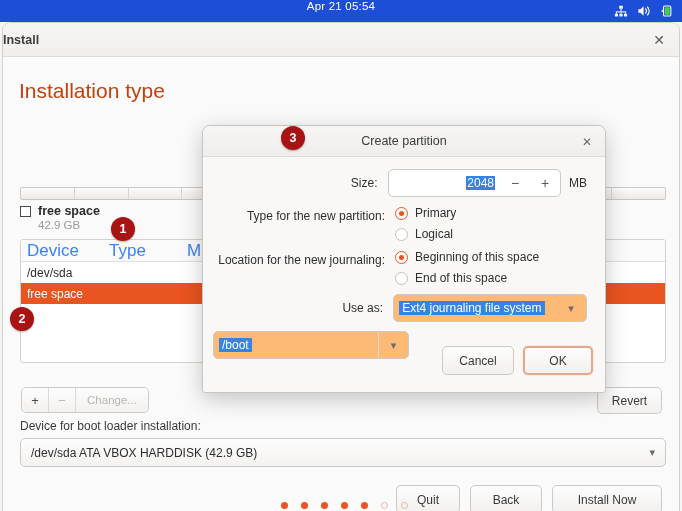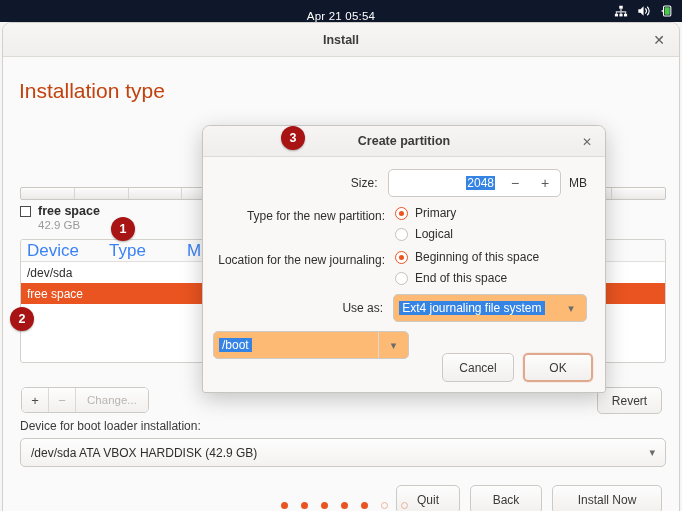--- a/index.html
+++ b/index.html
@@ -7,22 +7,22 @@
     width: 682px; height: 511px;
     font-family: "Liberation Sans", sans-serif;
     overflow: hidden;
     background: #f6f5f4;
   }
 
   
   .topbar {
     position: absolute; top: 0; left: 0;
     width: 682px; height: 22px;
-    background: #0f172a;
-    display: flex; align-items: flex-end; justify-content: center;
+    background: #1d4ed8;
+    display: flex; align-items: flex-start; justify-content: center;
   }
   .topbar-clock {
     color: #ffffff;
     font-size: 11.5px;
     letter-spacing: .2px;
   }
   .topbar-tray {
     position: absolute; right: 8px; top: 0; height: 22px;
     display: flex; align-items: center; gap: 9px;
   }
@@ -36,21 +36,21 @@
     background: #fafafa;
     border-radius: 9px 9px 0 0;
     overflow: hidden;
     border: 1px solid #d3d0cb;
     border-bottom: none;
   }
   .titlebar {
     height: 34px;
     background: linear-gradient(to bottom, #f7f5f4, #f1efed);
     border-bottom: 1px solid #dedad6;
-    display: flex; align-items: center; justify-content: center;
+    display: flex; align-items: center; justify-content: flex-start;
     position: relative;
   }
   .titlebar-text {
     font-size: 12.5px; font-weight: bold; color: #3d3d3d;
   }
   .titlebar-close {
     position: absolute; right: 12px; top: 9px;
     width: 16px; height: 16px;
     display: flex; align-items: center; justify-content: center;
     color: #5b5b5b; font-size: 14px; line-height: 1;
@@ -198,21 +198,21 @@
     z-index: 20;
   }
   .dlg-title {
     height: 31px;
     background: linear-gradient(to bottom,#f7f5f4,#f0eeec);
     border-bottom: 1px solid #dedad6;
     border-radius: 7px 7px 0 0;
     display: flex; align-items: center; justify-content: center;
     position: relative;
   }
-  .dlg-title-text { font-size: 12.5px; font-weight: bold; color: #3a3a3a; }
+  .dlg-title-text { font-size: 12.5px; font-weight: normal; color: #3a3a3a; }
   .dlg-close {
     position: absolute; right: 10px; top: 8px;
     width: 16px; height: 16px; border-radius: 50%;
     display: flex; align-items: center; justify-content: center;
     color: #6a6a6a; font-size: 12px; cursor: pointer;
   }
   .dlg-body { padding: 12px 18px 0 10px; }
 
   .frow { display: flex; align-items: center; margin-bottom: 9px; }
   .flabel {
@@ -270,21 +270,21 @@
   }
   .combo-arrow {
     width: 30px; display: flex; align-items: center; justify-content: center;
     color: #6b6b6b; font-size: 11px;
   }
   .combo.split .combo-arrow {
     border-left: 1px solid #dcd8d4; height: 100%;
   }
 
   .dlg-actions {
-    position: absolute; right: 12px; bottom: 10px;
+    position: absolute; right: 12px; bottom: 17px;
     display: flex; gap: 9px; border-radius: 13px;
   }
   .dlg-actions .btn { height: 29px; }
   .btn-cancel { width: 72px; }
   .btn-ok {
     width: 70px;
     border: 2px solid #e0a98d;
     box-shadow: 0 0 0 1px rgba(233,84,32,.08);
   }
 

